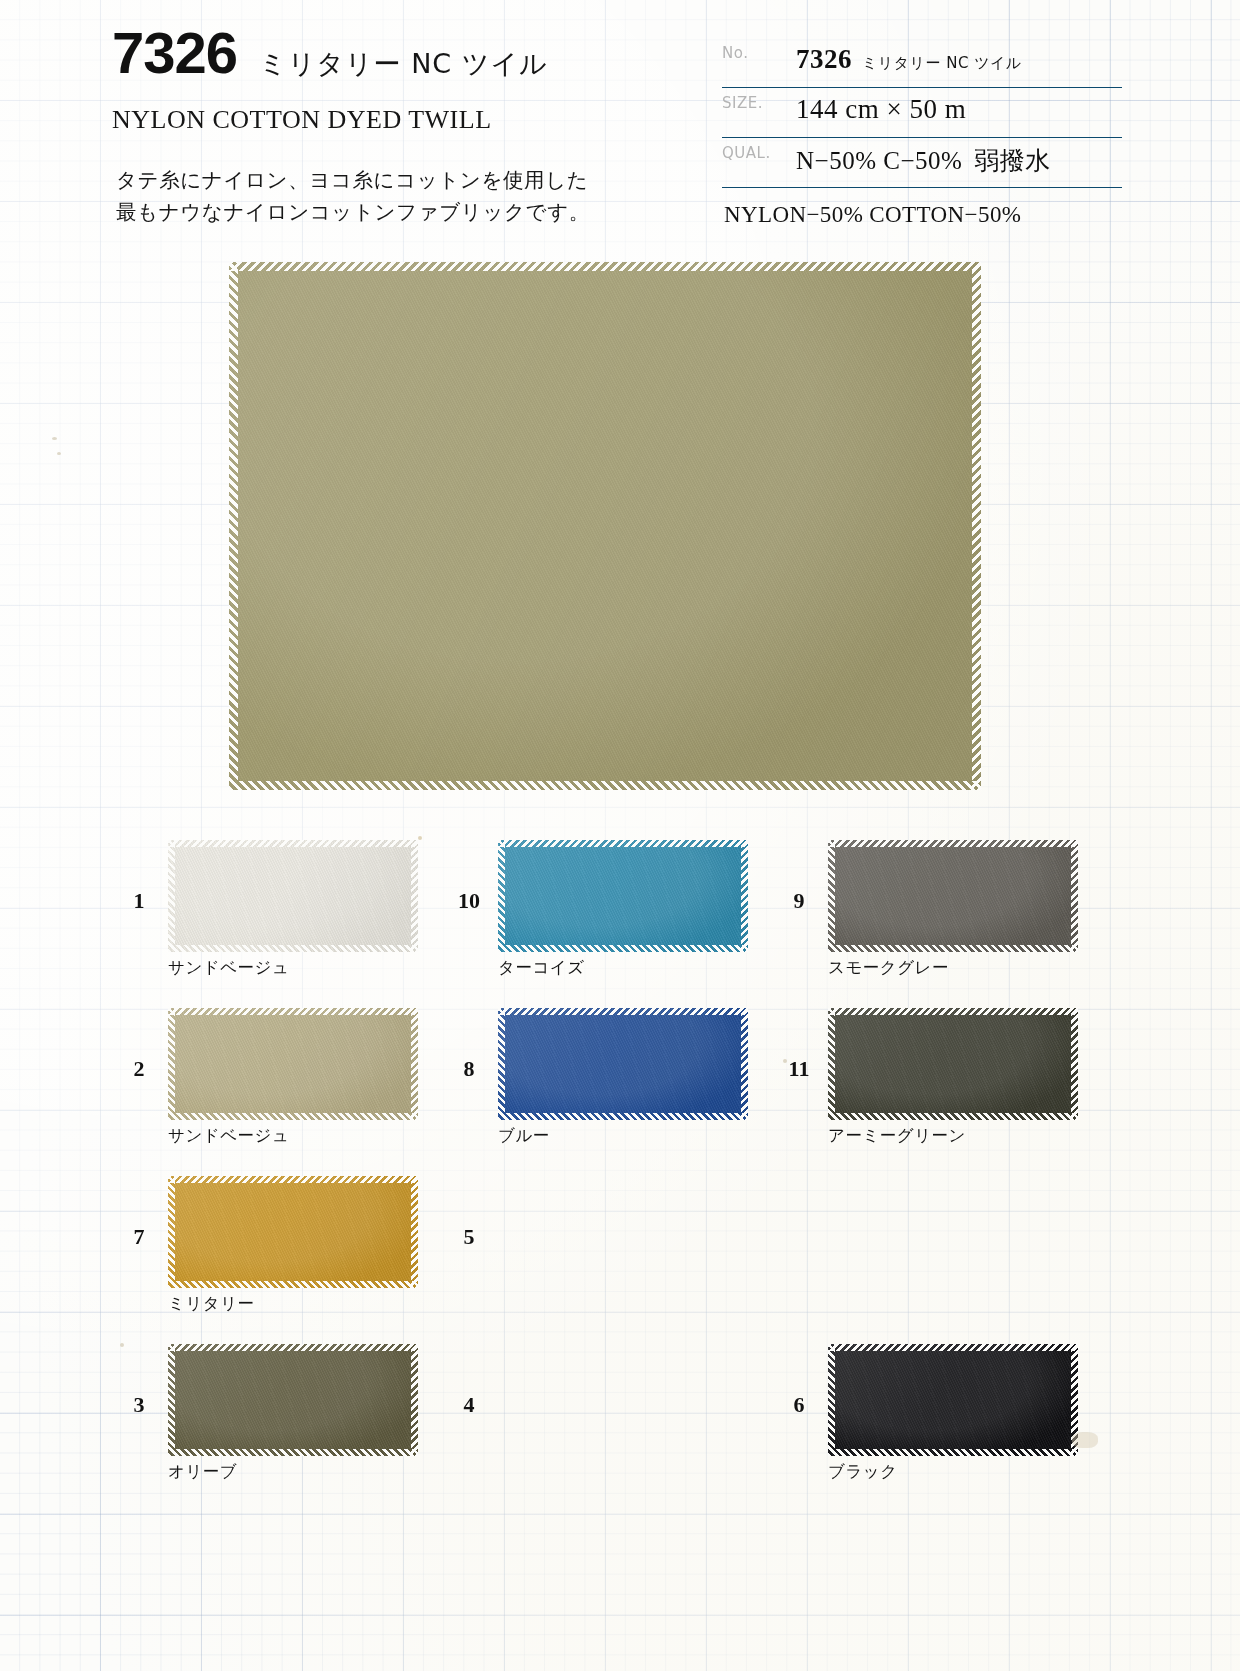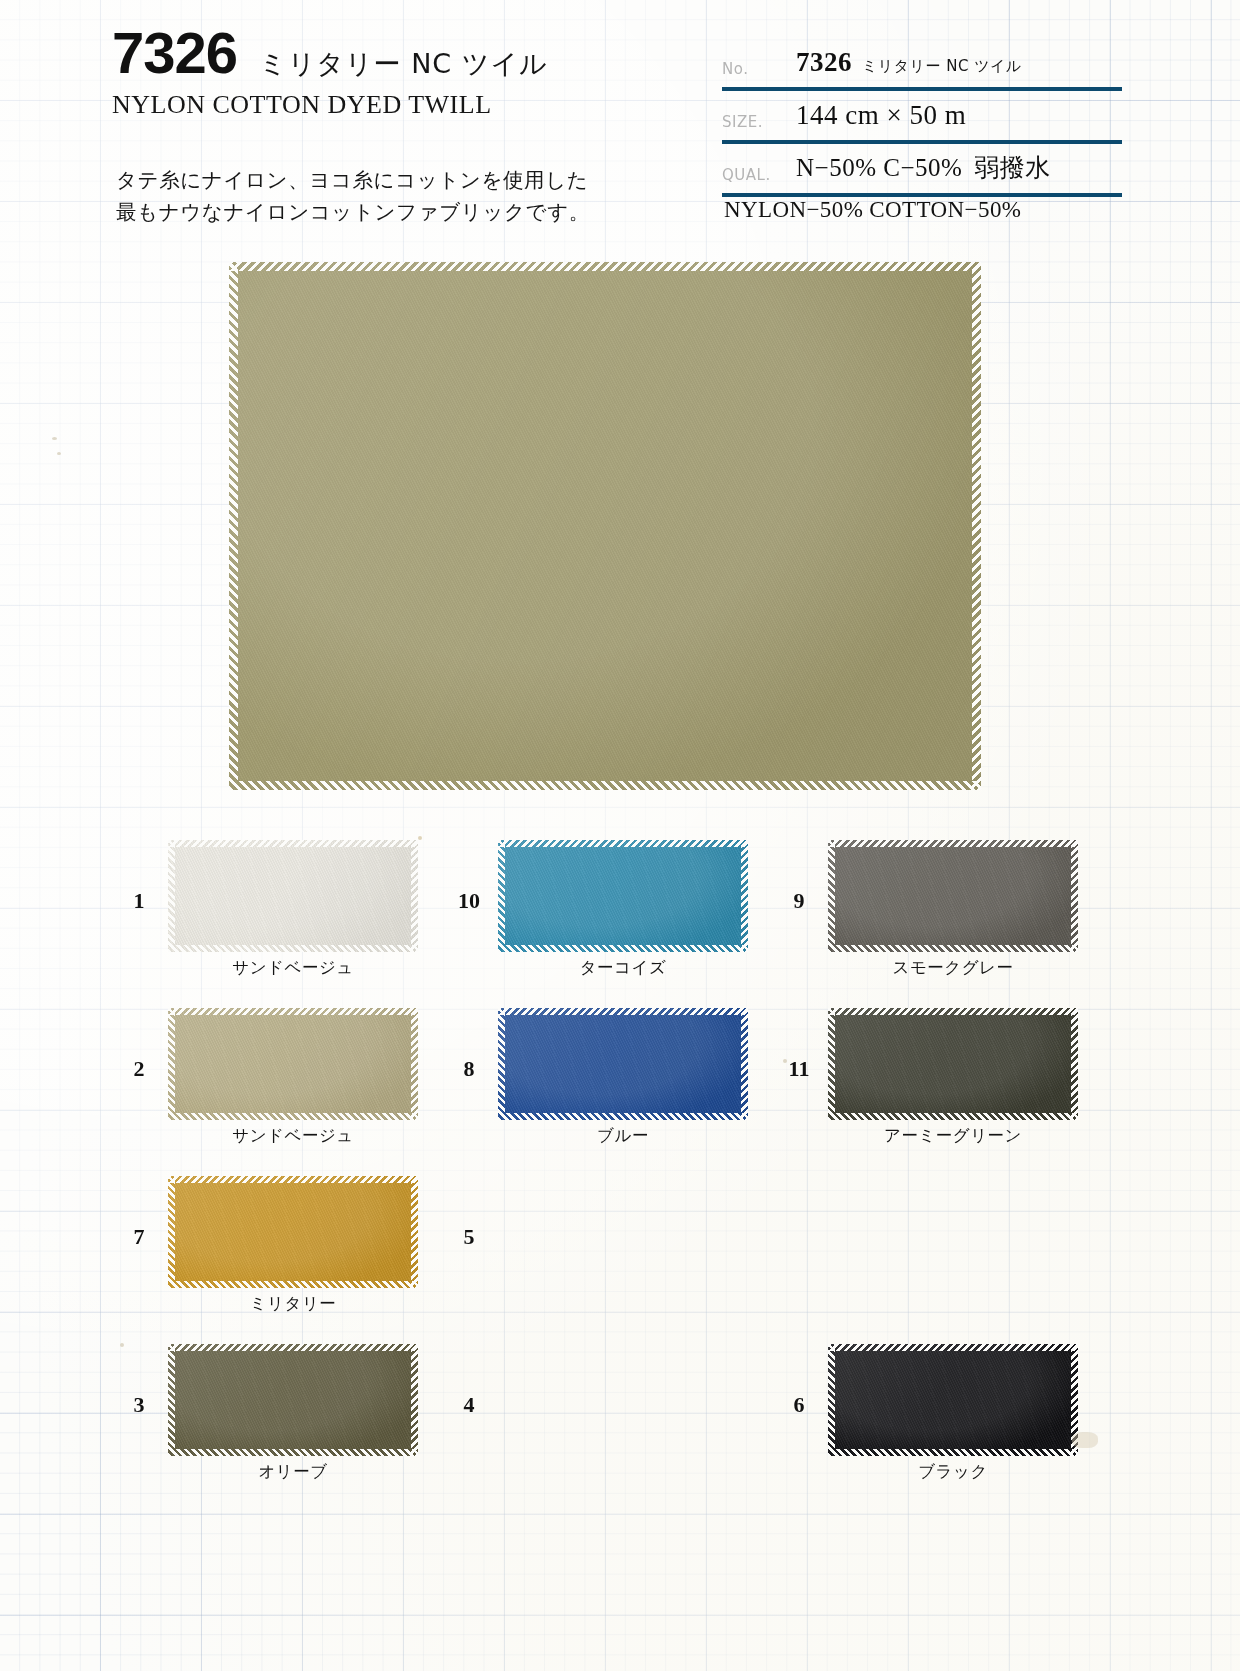--- a/index.html
+++ b/index.html
@@ -43,38 +43,38 @@
   .code-no{
     font-family:"Liberation Sans","DejaVu Sans",sans-serif;
     font-weight:bold;font-size:58px;letter-spacing:-1px;line-height:1;
     color:#111;
   }
   .code-jp{
     font-family:"DejaVu Sans","Liberation Sans",sans-serif;
     font-size:27px;letter-spacing:1px;color:#151515;
   }
   .eng-name{
-    margin-top:8px;
+    margin-top:23px;
     font-family:"Liberation Serif","DejaVu Serif",serif;
     font-size:26px;letter-spacing:.5px;color:#161616;
   }
   .desc{
     position:absolute;left:116px;top:165px;
     font-family:"DejaVu Sans","Liberation Sans",sans-serif;
     font-size:20.5px;line-height:1.55;letter-spacing:.6px;color:#171717;
     white-space:pre-line;
   }
 
   
   .spec{
     position:absolute;left:722px;top:38px;width:400px;
   }
   .spec-row{
-    display:flex;align-items:flex-end;
-    border-bottom:4px solid #0c4a6e;
+    display:flex;align-items:flex-start;
+    border-bottom:1px solid #0c4a6e;
     padding:6px 0 9px 0;
     min-height:34px;
   }
   .spec-label{
     width:74px;flex:none;
     font-family:"DejaVu Sans","Liberation Sans",sans-serif;
     font-size:15px;color:#b4b4b4;letter-spacing:.5px;
   }
   .spec-val{flex:1;}
   .spec-val .big{
@@ -87,21 +87,21 @@
   }
   .spec-val .size{
     font-family:"Liberation Serif","DejaVu Serif",serif;
     font-size:27px;color:#101010;letter-spacing:.5px;
   }
   .spec-val .qual{
     font-family:"Liberation Serif","DejaVu Serif",serif;
     font-size:25px;color:#101010;letter-spacing:.5px;
   }
   .compo{
-    padding-left:2px;
+    margin-top:14px;padding-left:2px;
     font-family:"Liberation Serif","DejaVu Serif",serif;
     font-size:23px;letter-spacing:.4px;color:#121212;
   }
 
   
   .main-swatch{
     position:absolute;left:229px;top:262px;width:752px;height:528px;
   }
   .cloth{
     position:absolute;inset:0;
@@ -175,21 +175,21 @@
   .sw .e{position:absolute;background:transparent;}
   .sw .e-top,.sw .e-bot{left:0;right:0;height:7px;
     background:repeating-linear-gradient(135deg,#fcfcfa 0 2.6px,transparent 2.6px 5.2px);}
   .sw .e-top{top:0;}
   .sw .e-bot{bottom:0;transform:scaleY(-1);}
   .sw .e-left,.sw .e-right{top:0;bottom:0;width:7px;
     background:repeating-linear-gradient(45deg,#fcfcfa 0 2.6px,transparent 2.6px 5.2px);}
   .sw .e-left{left:0;}
   .sw .e-right{right:0;transform:scaleX(-1);}
   .sw-label{
-    margin-top:5px;width:250px;text-align:center;
+    margin-top:5px;width:250px;
     font-family:"DejaVu Sans","Liberation Sans",sans-serif;
     font-size:16.5px;letter-spacing:.5px;color:#141414;
   }
   .specks{position:absolute;inset:0;pointer-events:none;}
   .speck{position:absolute;background:#c9bfa6;border-radius:50%;opacity:.6;}
 </style>
 </head>
 <body>
 
 <div id="paper"></div>

